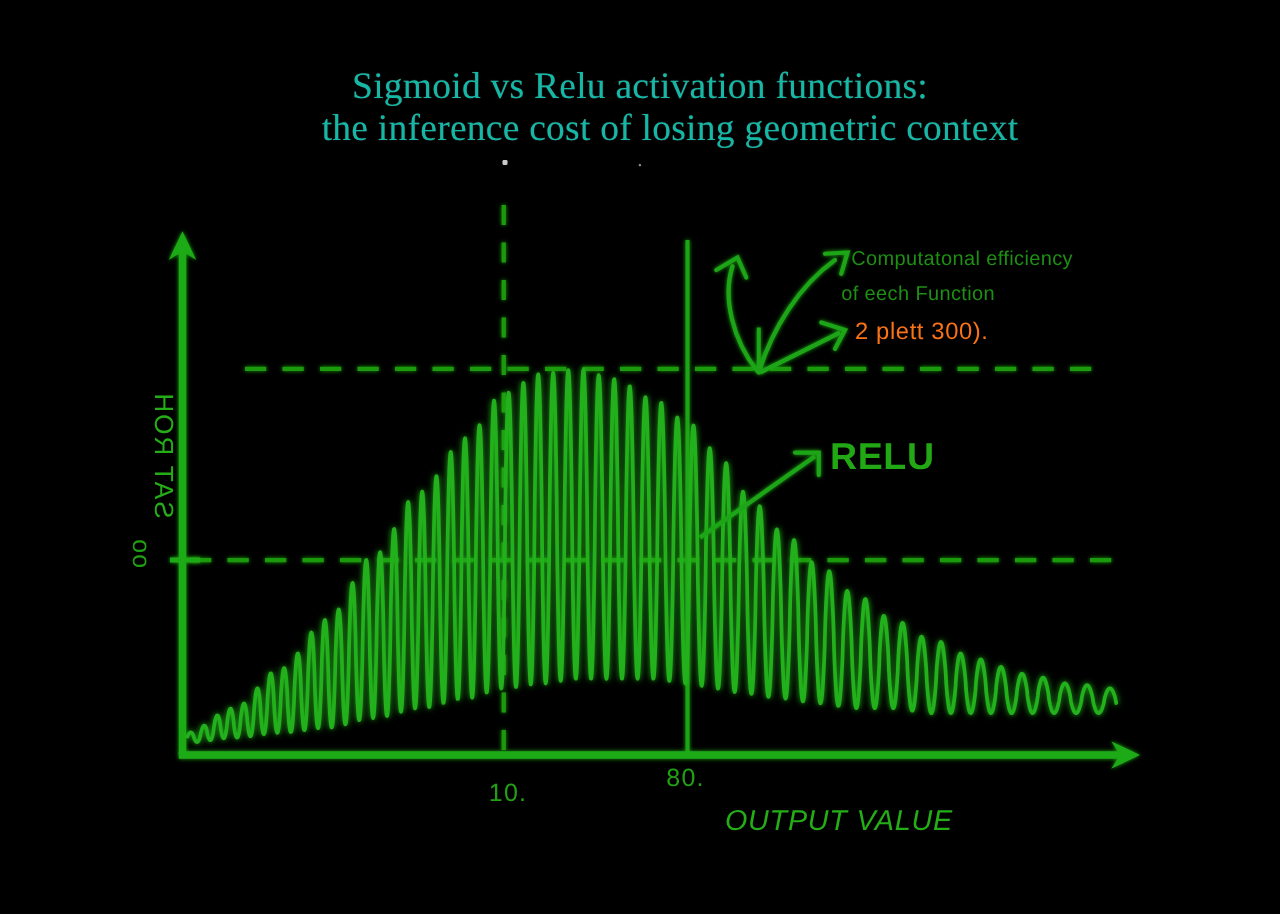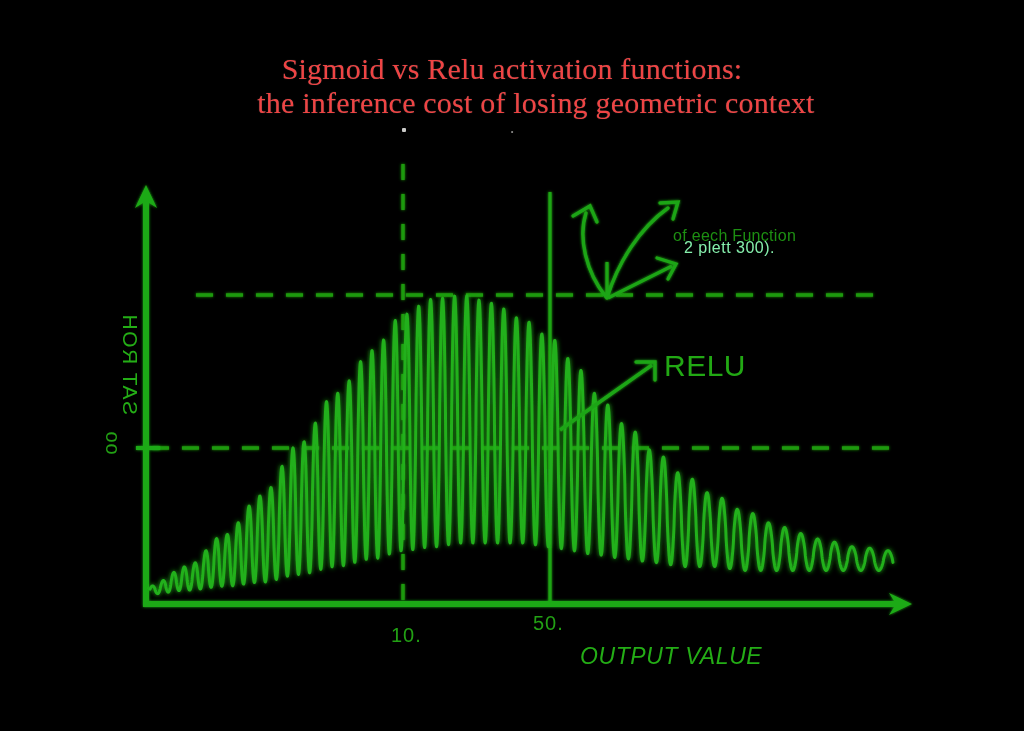--- a/index.html
+++ b/index.html
@@ -26,21 +26,21 @@
     position: absolute;
     left: 0;
     top: 52px;
     width: 1024px;
     text-align: center;
     pointer-events: none;
   }
   .title-line {
     display: block;
     font-family: "Liberation Serif", "DejaVu Serif", serif;
-    color: #ef4444;
+    color: #14b8a6;
     letter-spacing: 0.2px;
     text-shadow: 0 0 1px rgba(255,255,255,0.25);
   }
   #title-line-1 { font-size: 30px; line-height: 34px; }
   #title-line-2 { font-size: 30px; line-height: 34px; padding-left: 48px; }
   #title-dot {
     display: block;
     font-family: "Liberation Serif", serif;
     font-size: 17px;
     color: #8d8d8b;
@@ -67,29 +67,29 @@
     color: #1d8f12;
     letter-spacing: 0.3px;
   }
   #ann-line-2 {
     left: 673px; top: 227px;
     font-size: 16px;
     color: #1d8f12;
     letter-spacing: 0.3px;
   }
   #ann-line-3 {
-    left: 684px; top: 239px;
-    font-size: 16px;
-    color: #86efac;
+    left: 684px; top: 255px;
+    font-size: 19px;
+    color: #f97316;
     letter-spacing: 0.5px;
   }
   #relu-label {
     left: 664px; top: 349px;
     font-size: 30px;
-    font-weight: normal;
+    font-weight: bold;
     color: #22a814;
     letter-spacing: 0.5px;
   }
   #xtick-1 {
     left: 391px; top: 612px;
     font-size: 20px;
     color: #22a014;
     letter-spacing: 1px;
     margin-top: 12px;
   }
@@ -204,27 +204,28 @@
       <line x1="607" y1="297" x2="607" y2="262" stroke="#1fa514" stroke-width="3.2"></line>
 
       <path d="M 607 298 C 618 262 640 228 668 208" fill="none" stroke="#1fa514" stroke-width="3.4" stroke-linecap="round"></path>
       <polyline points="660,203 678,202 673,219" fill="none" stroke="#1fa514" stroke-width="3.4" stroke-linecap="round" stroke-linejoin="miter"></polyline>
 
       <line x1="608" y1="298" x2="672" y2="266" stroke="#1fa514" stroke-width="3.4"></line>
       <polyline points="657,258 676,264 668,279" fill="none" stroke="#1fa514" stroke-width="3.4" stroke-linecap="round" stroke-linejoin="miter"></polyline>
     </g>
   </svg>
 
+  <div class="ann" id="ann-line-1">Computatonal efficiency</div>
   <div class="ann" id="ann-line-2">of eech  Function</div>
   <div class="ann" id="ann-line-3">2 plett  300).</div>
 
   <div class="ann" id="relu-label">RELU</div>
 
   <div class="ann" id="xtick-1">10.</div>
-  <div class="ann" id="xtick-2">50.</div>
+  <div class="ann" id="xtick-2">80.</div>
 
   <div class="ann" id="xlabel-right">OUTPUT VALUE</div>
 
   <div class="ann" id="ylabel">SAT ROH</div>
   <div class="ann" id="ytick-oo">oo</div>
 
   <div id="title-speck"></div>
 </div>
 
 </body></html>

